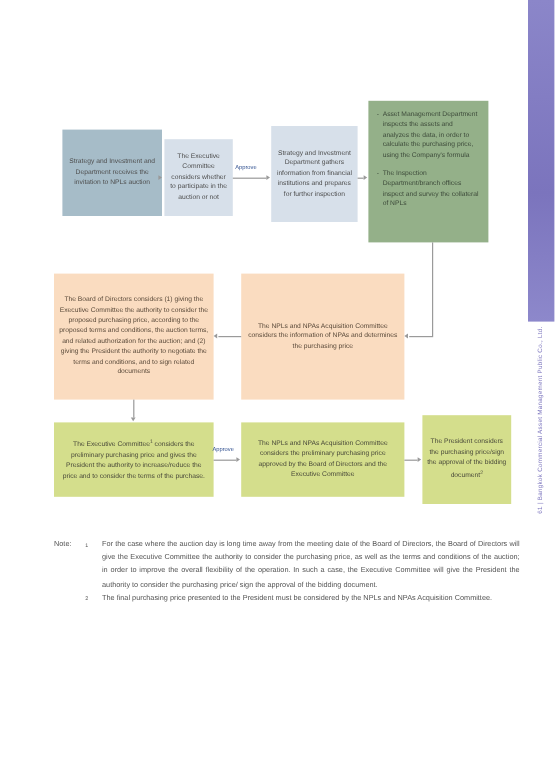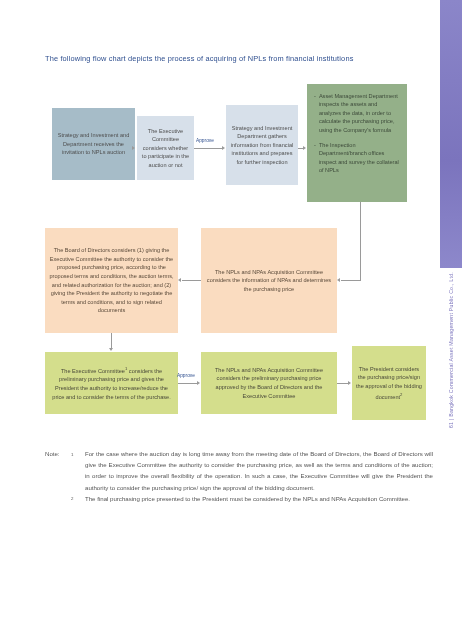--- a/index.html
+++ b/index.html
@@ -160,21 +160,20 @@
 </head>
 <body>
 
 <div id="page">
 
   <div id="side-bar"></div>
   <div id="side-footer">
     <span class="vtext">61  |  Bangkok Commercial Asset Management Public Co., Ltd.</span>
   </div>
 
-  <div id="heading">The following flow chart depicts the process of acquiring of NPLs from financial institutions</div>
 
   <div class="fbox blue-dark" style="left:52px; top:108px; width:83px; height:72px;">
     <div class="inner">Strategy and Investment and Department receives the invitation to NPLs auction</div>
   </div>
 
   <div class="fbox blue-light" style="left:137px; top:116px; width:57px; height:64px;">
     <div class="inner">The Executive Committee considers whether to participate in the auction or not</div>
   </div>
 
   <div class="fbox blue-light" style="left:226px; top:105px; width:72px; height:80px;">

